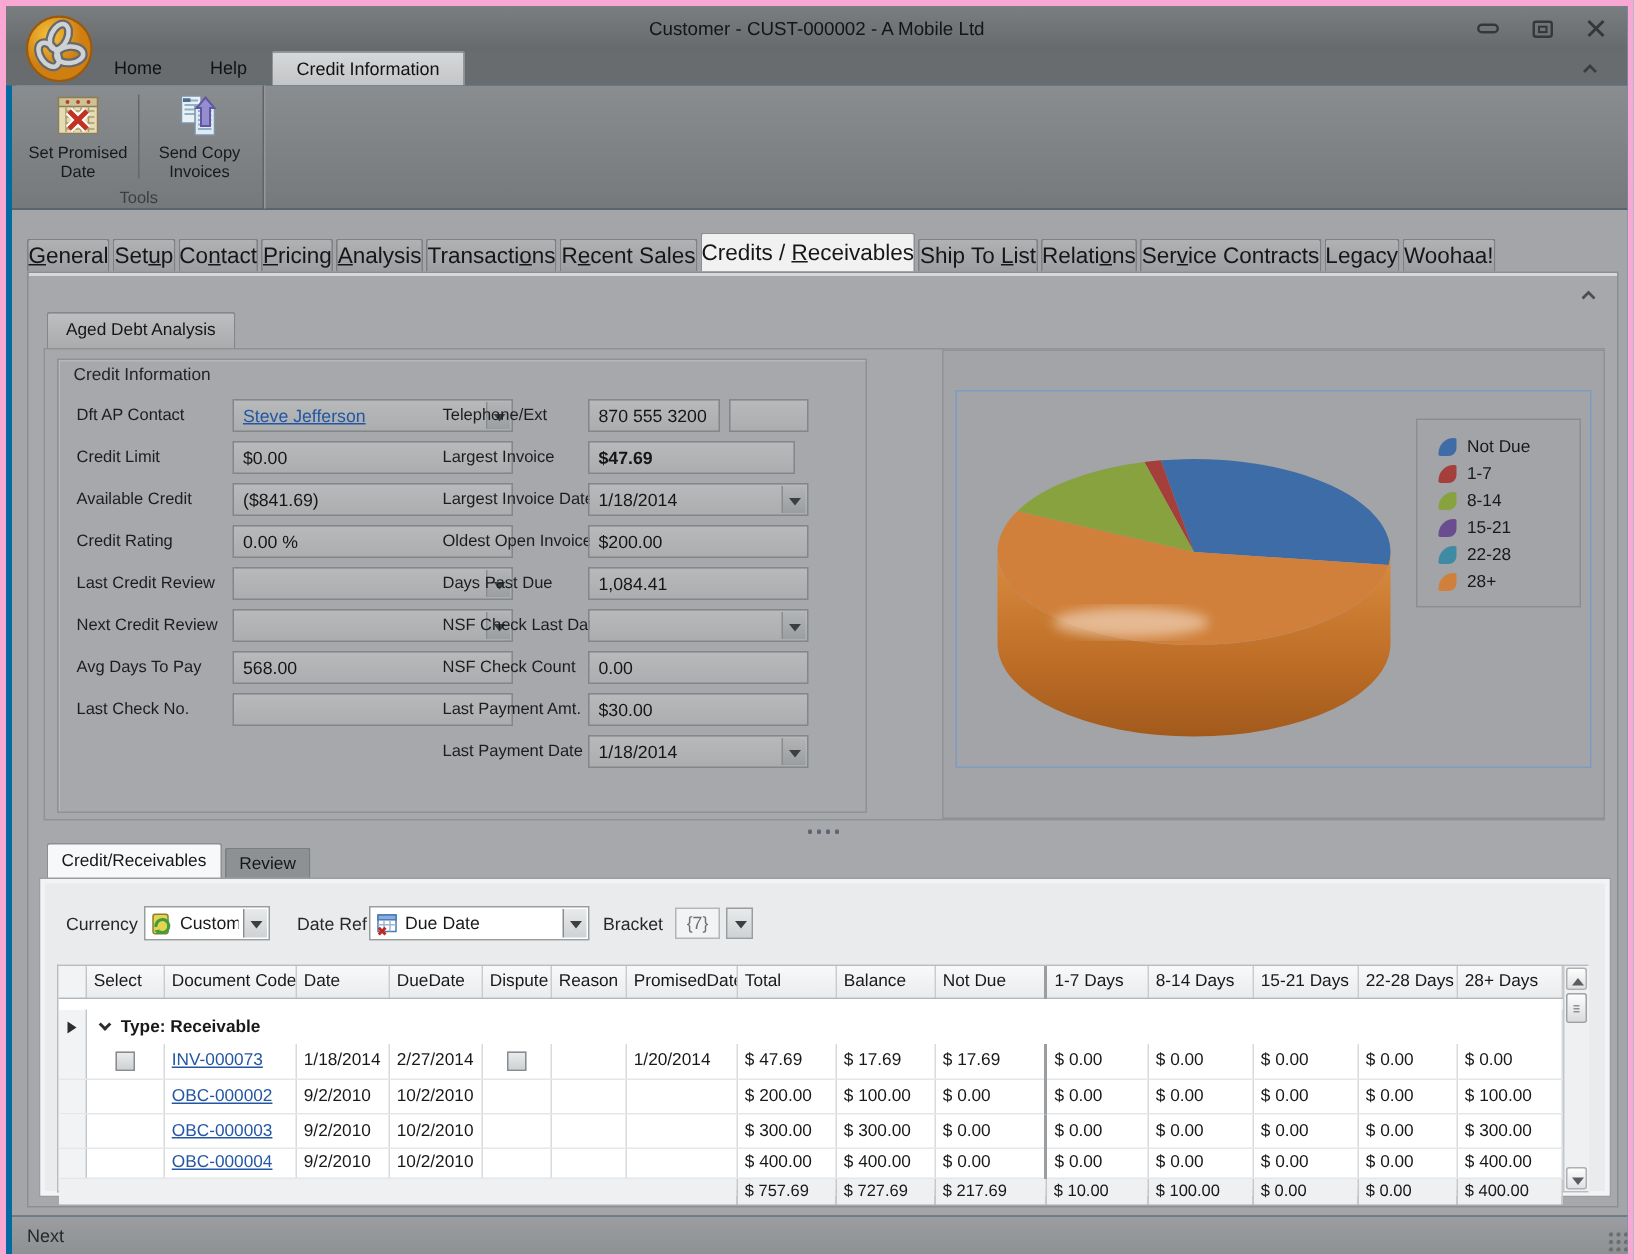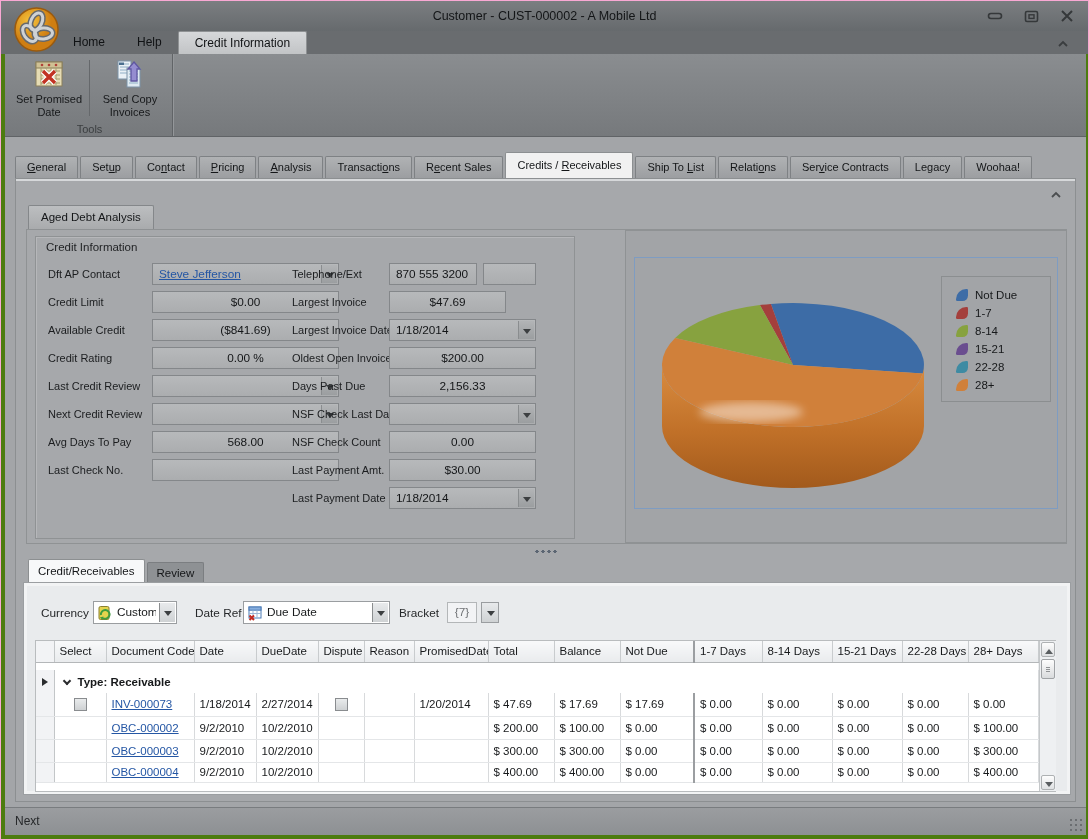--- a/index.html
+++ b/index.html
@@ -1,17 +1,17 @@
 <!DOCTYPE html>
 <html><head>
 <meta charset="utf-8">
 <style>
   html,body{margin:0;padding:0;width:1089px;height:840px;font-family:"Liberation Sans",sans-serif;}
   *{box-sizing:border-box;}
-  .window{position:relative;width:1089px;height:840px;background:#4d7c0f;border:1px solid #f9a8d4;overflow:hidden;}
+  .window{position:relative;width:1089px;height:840px;background:#0369a1;border:4px solid #f9a8d4;overflow:hidden;}
   
   .titlebar{position:absolute;left:0;top:0;width:100%;height:30px;background:linear-gradient(#7b7e81,#666a6d);}
   .title{position:absolute;left:0;right:0;top:0;height:30px;line-height:30px;text-align:center;font-size:12.5px;color:#131517;}
   .winbtns{position:absolute;right:10px;top:6px;display:flex;gap:14px;}
   .winbtn{width:22px;height:18px;display:flex;align-items:center;justify-content:center;cursor:default;}
   .app-logo{position:absolute;left:12px;top:5px;width:47px;height:47px;z-index:30;}
   
   .ribbon-tabrow{position:absolute;left:0;top:30px;width:100%;height:23px;background:#696c6f;}
   .rtabs{position:absolute;left:56px;top:0;height:23px;display:flex;}
   .rtab{padding:0 16px;height:23px;line-height:23px;font-size:12px;color:#101214;}
@@ -20,35 +20,35 @@
   .ribbon-body{position:absolute;left:4px;top:53px;width:1081px;height:83px;background:linear-gradient(#8a8d90,#76797c);border-bottom:1px solid #606366;}
   .rgroup{position:absolute;left:2px;top:0;width:166px;height:82px;border-right:1px solid #616467;box-shadow:1px 0 0 #94979a;}
   .rbtns{position:absolute;left:4px;top:2px;display:flex;height:64px;}
   .rbtn{width:76px;display:flex;flex-direction:column;align-items:center;font-size:11px;color:#17191b;text-align:center;line-height:13px;padding-top:2px;}
   .rbtn .ricon{width:32px;height:32px;margin-bottom:3px;}
   .rbtn-sep{width:1px;background:#65686b;box-shadow:1px 0 0 #92959;margin:4px 2px;}
   .rgroup-label{position:absolute;left:0;bottom:1px;width:100%;text-align:center;font-size:11px;color:#3b3e40;}
   
   .client{position:absolute;left:4px;top:136px;width:1081px;height:670px;background:#a3a5a8;}
   .doc-tabs{position:absolute;left:10px;top:15px;height:26px;display:flex;align-items:flex-end;}
-  .dtab{background:linear-gradient(#b0b2b4,#9c9ea1);border:1px solid #7e8184;border-bottom:none;height:22px;line-height:21px;padding:0 11px;font-size:11px;color:#141618;margin-right:2px;border-radius:2px 2px 0 0;}
+  .dtab{background:linear-gradient(#b0b2b4,#9c9ea1);border:1px solid #7e8184;border-bottom:none;height:22px;line-height:21px;padding:0 0;font-size:15px;color:#141618;margin-right:2px;border-radius:2px 2px 0 0;}
   .dtab.active{background:#f1f1f1;height:26px;line-height:25px;border-color:#8c8f91;}
   .dtab u{text-decoration:underline;}
   .outer-panel{position:absolute;left:10px;top:41px;width:1061px;height:624px;background:#a6a8ab;border:1px solid #8c8f91;box-shadow:inset 0 2px 0 #d6d8da;}
   .panel-collapse{position:absolute;right:12px;top:8px;}
   .aged-tab{position:absolute;left:12px;top:26px;height:24px;line-height:23px;padding:0 12px;background:linear-gradient(#bcbec0,#a9abad);border:1px solid #84878a;border-bottom:none;border-radius:2px 2px 0 0;font-size:11.5px;color:#141618;}
   .aged-panel{position:absolute;left:10px;top:50px;width:1041px;height:315px;border:1px solid #8f9294;background:#a6a8ab;}
   
   .gbox{position:absolute;left:8px;top:6px;width:540px;height:303px;border:1px solid #8f9294;box-shadow:inset 1px 1px 0 rgba(255,255,255,.18);}
   .gbox-title{position:absolute;left:10px;top:4px;font-size:11.5px;color:#222426;}
   .flabel{position:absolute;height:22px;line-height:22px;font-size:11px;color:#1b1d1f;white-space:nowrap;}
   .fbox{position:absolute;height:22px;background:linear-gradient(#b7b9bb,#abadaf);border:1px solid #84878a;font-size:11.8px;color:#141618;}
   .fbox .ftext{position:absolute;left:6px;right:6px;top:0;line-height:20px;white-space:nowrap;overflow:hidden;}
   .fbox.combo .ftext{right:22px;}
-  .fbox .ftext.right{text-align:center;}
+  .fbox .ftext.right{text-align:left;}
   .lnk{color:#2456a4;text-decoration:underline;}
   .dd{position:absolute;right:1px;top:1px;bottom:1px;width:16px;background:linear-gradient(#b2b4b6,#9b9ea0);border-left:1px solid #8a8d8f;}
   .dd::after{content:"";position:absolute;left:4px;top:8px;border:4px solid transparent;border-top:5px solid #3c3f41;}
   .aging-panel{position:absolute;left:598px;top:0px;width:442px;height:313px;border:1px solid #8f9294;background:#a2a4a7;}
   .chart-box{position:absolute;left:8px;top:26px;width:424px;height:252px;border:1px solid #7e9cc2;}
   .legend{position:absolute;left:306px;top:18px;width:110px;height:126px;border:1px solid #8b8e90;padding:9px 0 0 14px;}
   .legend-item{display:flex;align-items:center;height:18px;font-size:11.5px;color:#17191b;}
   .lg-marker{width:12px;height:12px;margin-right:7px;border-radius:85% 10% 45% 10%;}
   
   .splitter{position:absolute;left:0;top:369px;width:100%;height:8px;}
@@ -263,35 +263,35 @@
             </div>
           <div id="fields-right">
               <div class="flabel" style="left: 256px; top: 26px;">Telephone/Ext</div>
               <div class="fbox" style="left: 353px; top: 26px; width: 88px;">
                 <span class="ftext">870 555 3200</span>
               </div>
               <div class="fbox" style="left: 447px; top: 26px; width: 53px;">
                 <span class="ftext"></span>
               </div>
               <div class="flabel" style="left: 256px; top: 54px;">Largest Invoice</div>
-              <div class="fbox" style="left: 353px; top: 54px; width: 117px;">
+              <div class="fbox" style="left: 353px; top: 54px; width: 138px; font-weight: bold;">
                 <span class="ftext right">$47.69</span>
               </div>
               <div class="flabel" style="left: 256px; top: 82px;">Largest Invoice Date</div>
               <div class="fbox combo" style="left: 353px; top: 82px; width: 147px;">
                 <span class="ftext">1/18/2014</span>
                 <span class="dd"></span>
               </div>
               <div class="flabel" style="left: 256px; top: 110px;">Oldest Open Invoices</div>
               <div class="fbox" style="left: 353px; top: 110px; width: 147px;">
                 <span class="ftext right">$200.00</span>
               </div>
               <div class="flabel" style="left: 256px; top: 138px;">Days Past Due</div>
               <div class="fbox" style="left: 353px; top: 138px; width: 147px;">
-                <span class="ftext right">2,156.33</span>
+                <span class="ftext right">1,084.41</span>
               </div>
               <div class="flabel" style="left: 256px; top: 166px;">NSF Check Last Date</div>
               <div class="fbox combo" style="left: 353px; top: 166px; width: 147px;">
                 <span class="ftext"></span>
                 <span class="dd"></span>
               </div>
               <div class="flabel" style="left: 256px; top: 194px;">NSF Check Count</div>
               <div class="fbox" style="left: 353px; top: 194px; width: 147px;">
                 <span class="ftext right">0.00</span>
               </div>
@@ -514,20 +514,31 @@
                   <td></td>
                   <td class="money">$ 400.00</td>
                   <td class="money">$ 400.00</td>
                   <td class="money split">$ 0.00</td>
                   <td class="money">$ 0.00</td>
                   <td class="money">$ 0.00</td>
                   <td class="money">$ 0.00</td>
                   <td class="money">$ 0.00</td>
                   <td class="money">$ 400.00</td>
                 </tr>
+                <tr class="summary">
+                  <td colspan="8"></td>
+                  <td class="money">$ 757.69</td>
+                  <td class="money">$ 727.69</td>
+                  <td class="money">$ 217.69</td>
+                  <td class="money">$ 10.00</td>
+                  <td class="money">$ 100.00</td>
+                  <td class="money">$ 0.00</td>
+                  <td class="money">$ 0.00</td>
+                  <td class="money">$ 400.00</td>
+                </tr>
               </tbody>
             </table>
           <div class="vscroll">
             <div class="vs-up"></div>
             <div class="vs-thumb"></div>
             <div class="vs-down"></div>
           </div>
         </div>
       </div>
     </div>

